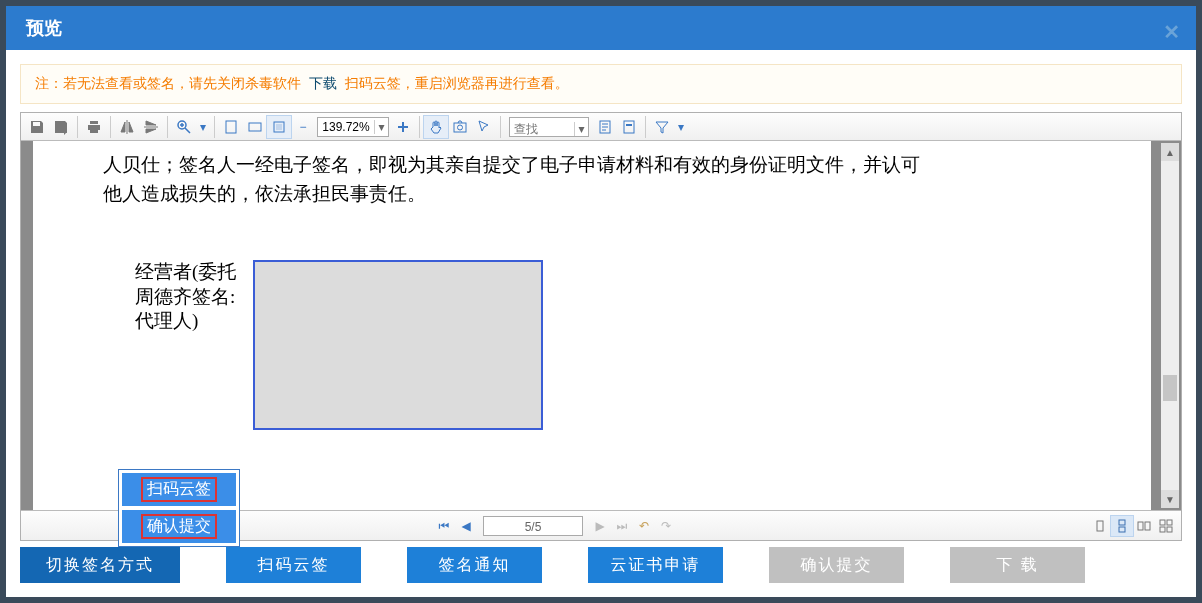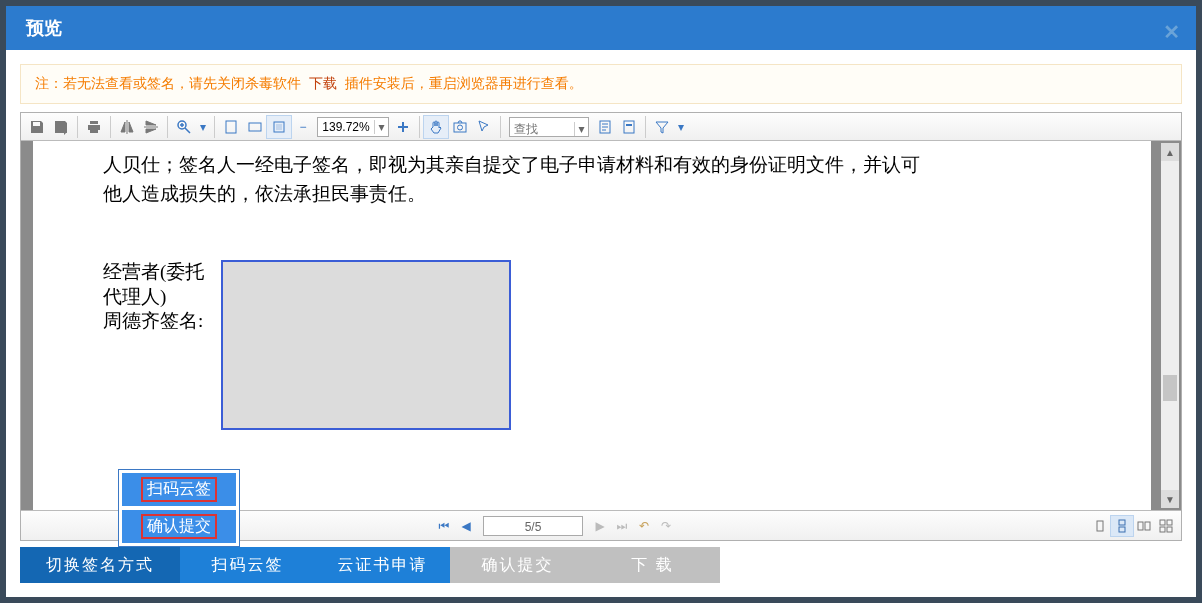--- a/index.html
+++ b/index.html
@@ -37,21 +37,21 @@
     cursor: pointer;
   }
   .notice {
     margin: 14px 14px 8px 14px;
     background: #fffdf7;
     border: 1px solid #f5e5c5;
     padding: 10px 14px;
     font-size: 14px;
     color: #f57c00;
   }
-  .notice a { color: #c2410c; text-decoration: none; margin: 15px 4px;}
+  .notice a { color: #0c4a6e; text-decoration: none; margin: 15px 4px;}
   .viewer {
     margin: 0 14px;
     border: 1px solid #b0b0b0;
     flex: 1;
     display: flex;
     flex-direction: column;
     min-height: 0;
     position: relative;
   }
   .toolbar {
@@ -104,21 +104,21 @@
   }
   .scrollbar {
     position:absolute; right:2px; top:2px; bottom:2px; width:18px;
     background:#eee;
     display:flex; flex-direction:column;
   }
   .scrollbar .arrow { height:18px; background:#ddd; display:flex;align-items:center;justify-content:center; font-size:10px; color:#666;}
   .scrollbar .track { flex:1; position:relative;}
   .scrollbar .thumb { position:absolute; left:2px; right:2px; top:65%; height:26px; background:#c5c5c5;}
   .doctext { font-family: "SimSun","宋体",serif; font-size:19px; line-height:1.5; }
-  .sign-row { display:flex; margin-top:52px; }
+  .sign-row { display:flex; margin-top:52px;margin-left:32px; }
   .sign-label { font-family:"SimSun",serif; font-size:19px; width:118px; line-height:1.3;}
   .sign-box { width:290px; height:170px; border:2px solid #3b5dd6; background:#dcdcdc;}
   .pager {
     height:30px;
     background:linear-gradient(#fdfdfd,#f0f0f0);
     border-top:1px solid #bbb;
     display:flex; align-items:center;
     font-size:12px; color:#666;
   }
   .pager .spacer { flex:1; }
@@ -149,20 +149,21 @@
     margin:2px;
     position:relative;
   }
   .dropdown-pop .pop-item .redbox {
     border:2px solid #d33;
     padding:0 4px;
   }
   .footer-btns {
     display:flex;
     padding: 6px 14px 14px 14px;
+    gap: 46px;
     align-items:center;
   }
   .fbtn {
     height:36px;
     display:flex; align-items:center; justify-content:center;
     font-size:16px;
     color:#fff;
     min-width:135px;
     padding:0 12px;
     cursor:pointer;
@@ -178,21 +179,21 @@
 <div class="window">
 
   <div class="titlebar">
     <span>预览</span>
     <span class="close">✕</span>
   </div>
 
   <div class="notice">
     <span>注：若无法查看或签名，请先关闭杀毒软件</span>
     <a href="#">下载</a>
-    <span>插件安装后，重启浏览器再进行查看。</span>
+    <span>扫码云签，重启浏览器再进行查看。</span>
   </div>
 
   <div class="viewer">
 
     <div class="toolbar">
       <span style="width:4px;"></span>
       <div class="tb-btn">
           <svg viewBox="0 0 16 16">
             <path fill="currentColor" d="M2 2h10l2 2v10H2z M4 3v4h7V3z M5 9h6v4H5z"></path>
           </svg>
@@ -298,22 +299,22 @@
       <div class="tb-btn blue" style="width:14px;">▾</div>
     </div>
 
     <div class="doc-area">
       <div class="paper">
         <div class="doctext">人贝仕；签名人一经电子签名，即视为其亲自提交了电子申请材料和有效的身份证明文件，并认可</div>
         <div class="doctext">他人造成损失的，依法承担民事责任。</div>
         <div class="sign-row">
           <div class="sign-label">
             <div>经营者(委托</div>
+            <div>周德齐签名:</div>
             <div>代理人)</div>
-            <div>周德齐签名:</div>
           </div>
           <div class="sign-box"></div>
         </div>
       </div>
       <div class="scrollbar">
         <div class="arrow">▲</div>
         <div class="track">
             <div class="thumb"></div>
           </div>
         <div class="arrow">▼</div>
@@ -367,18 +368,19 @@
       <span class="redbox">扫码云签</span>
     </div>
     <div class="pop-item">
       <span class="redbox">确认提交</span>
     </div>
   </div>
 
   <div class="footer-btns">
     <div class="fbtn switch">切换签名方式</div>
     <div class="fbtn blue">扫码云签</div>
+    <div class="fbtn blue">签名通知</div>
     <div class="fbtn blue">云证书申请</div>
     <div class="fbtn gray">确认提交</div>
     <div class="fbtn gray">下 载</div>
   </div>
 
 </div>
 
 </body></html>

